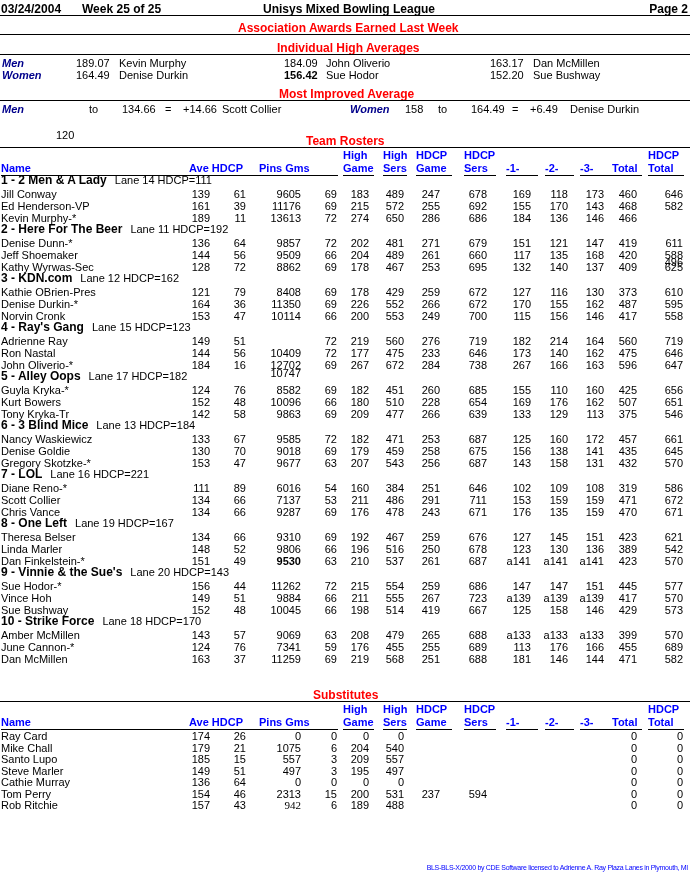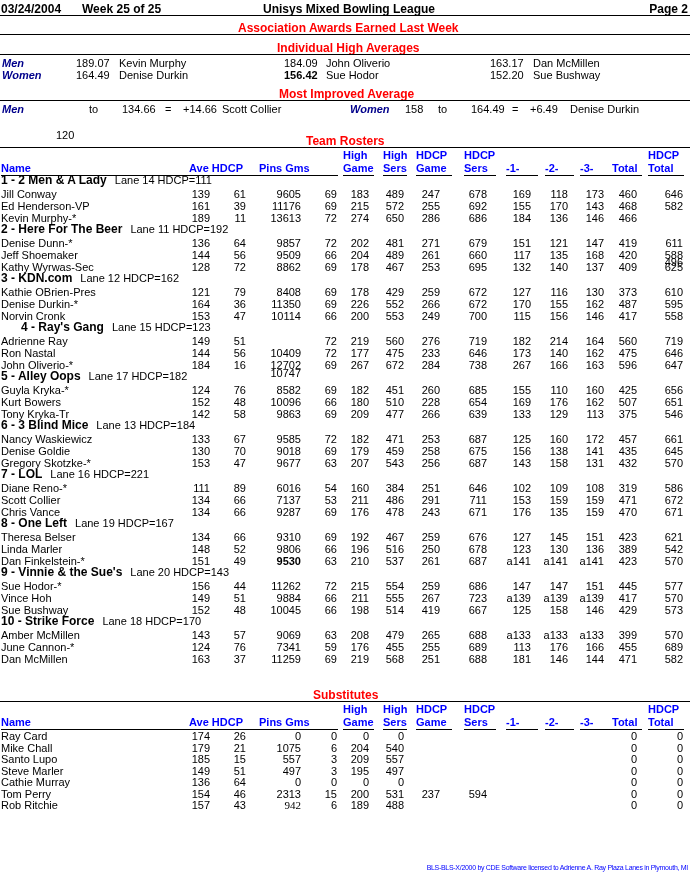--- a/index.html
+++ b/index.html
@@ -261,21 +261,21 @@
       <span style="right: 323px;">200</span>
       <span style="right: 288px;">553</span>
       <span style="right: 252px;">249</span>
       <span style="right: 205px;">700</span>
       <span style="right: 161px;">115</span>
       <span style="right: 124px;">156</span>
       <span style="right: 88px;">146</span>
       <span style="right: 55px;">417</span>
       <span style="right: 9px;">558</span>
     </div>
-    <div class="team" style="top: 321px; padding-left: 20px;"><b>4 - Ray's Gang</b><span style="margin-left: 8px;">Lane 15  HDCP=123</span></div>
+    <div class="team" style="top: 321px;"><b>4 - Ray's Gang</b><span style="margin-left: 8px;">Lane 15  HDCP=123</span></div>
     <div class="row" style="top: 335px;">
       <span style="left: 1px;">Adrienne Ray</span>
       <span style="right: 482px;">149</span>
       <span style="right: 446px;">51</span>
       <span style="right: 391px; margin-top: 32px;">10747</span>
       <span style="right: 355px;">72</span>
       <span style="right: 323px;">219</span>
       <span style="right: 288px;">560</span>
       <span style="right: 252px;">276</span>
       <span style="right: 205px;">719</span>

